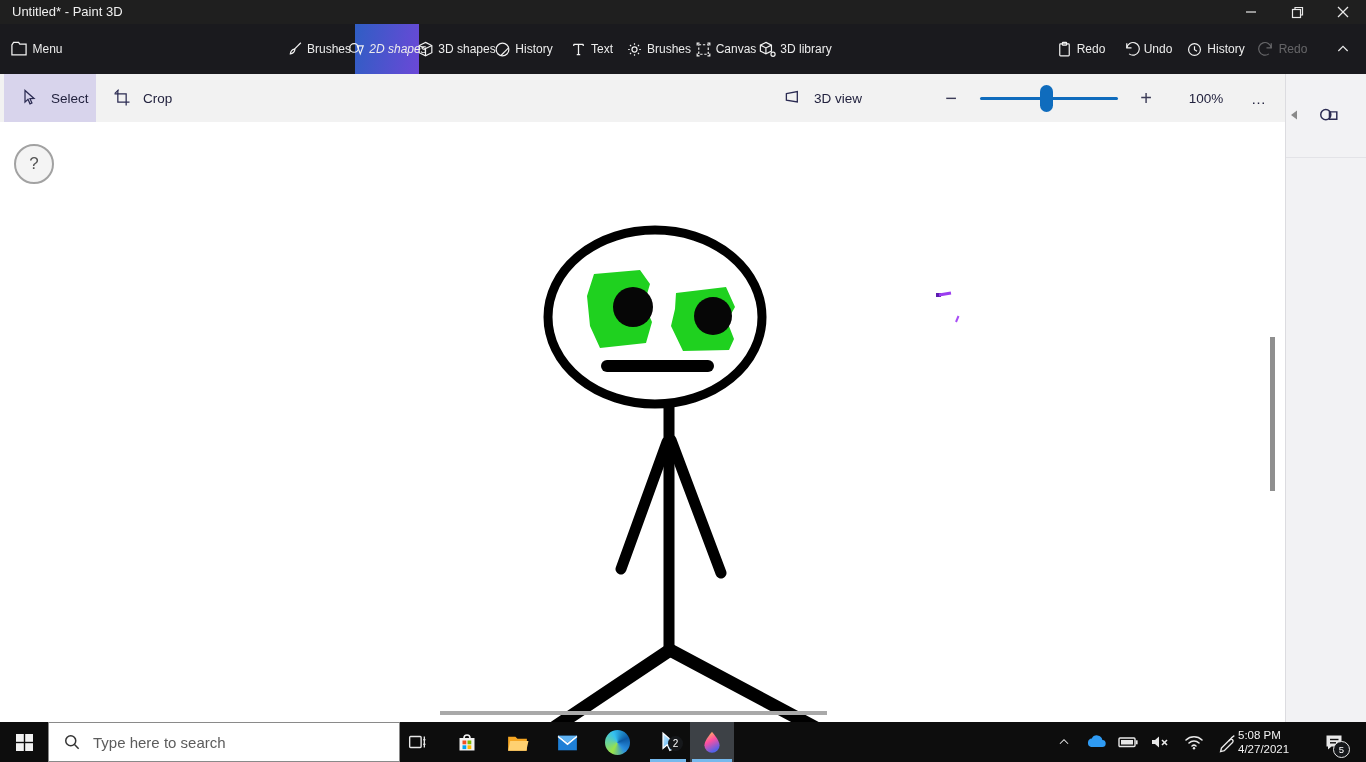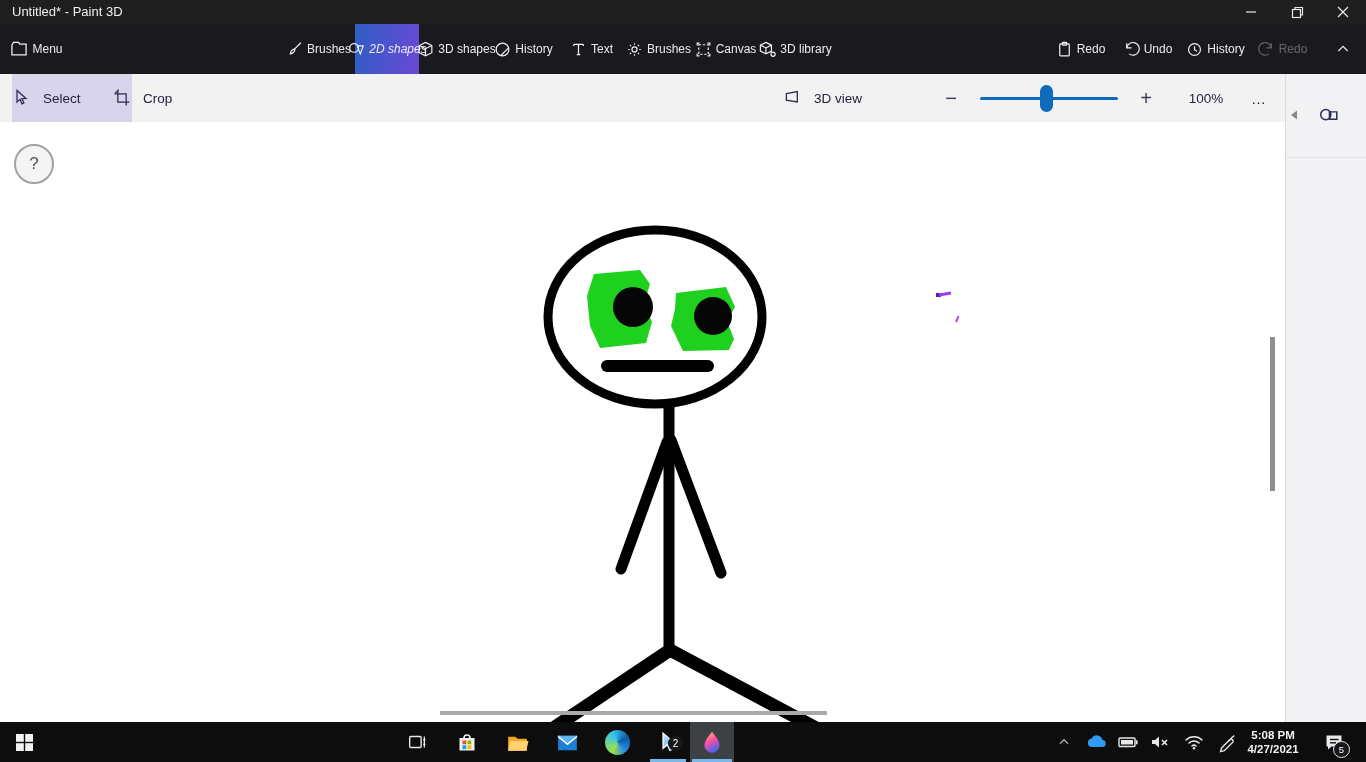--- a/index.html
+++ b/index.html
@@ -54,21 +54,21 @@
   .tb-item{position:absolute;top:0;height:40px;display:flex;align-items:center;justify-content:center;}
   .search-box{position:absolute;left:48px;top:0;width:352px;height:40px;background:#ffffff;border:1px solid #8a8a8a;box-sizing:border-box;display:flex;align-items:center;}
   .search-box svg{position:absolute;left:13px;}
   .search-box input{border:0;outline:none;background:transparent;font-size:15px;color:#222;
     font-family:"Liberation Sans",sans-serif;padding-left:44px;width:290px;}
   .search-box input::placeholder{color:#5c5c5c;opacity:1;}
   .app-active{background:#3d4146;}
   .run-underline{position:absolute;bottom:0;height:3px;background:#76b9ed;}
   .num-badge{position:absolute;border-radius:50%;background:#16181b;color:#fff;display:flex;align-items:center;justify-content:center;}
   .cursor-badge{width:15px;height:15px;font-size:10px;left:20px;top:14px;}
-  .tray-clock{position:absolute;left:1238px;top:6px;width:70px;text-align:center;color:#f2f2f2;font-size:11.5px;line-height:14px;font-weight:bold;}
+  .tray-clock{position:absolute;left:1238px;top:6px;width:70px;text-align:left;color:#f2f2f2;font-size:11.5px;line-height:14px;}
   .notif-badge{width:15px;height:15px;font-size:9.5px;border:1px solid #e8e8e8;left:1333px;top:19px;}
   .edge-circle{width:25px;height:25px;border-radius:50%;
     background:conic-gradient(from 210deg,#9be348,#35c1f1 35%,#0c59a4 60%,#2a8fe0 80%,#9be348);}
 </style>
 </head>
 <body>
 
 <div class="app">
 
   <header class="titlebar">
@@ -225,21 +225,21 @@
     </div>
 
     <div class="collapse-btn" style="left:1326px;width:34px">
       <svg width="16" height="16" viewBox="0 0 24 24" fill="none" stroke="currentColor" stroke-width="1.8">
           <polyline points="5,15 12,8 19,15"></polyline>
         </svg>
     </div>
   </nav>
 
   <div class="toolbar">
-    <div class="ti sel-bg" style="left:12px;width:120px;padding-left:0;box-sizing:border-box">
+    <div class="ti sel-bg" style="left:4px;width:92px;padding-left:16px;box-sizing:border-box">
       <span class="t-icon">
         <svg width="20" height="20" viewBox="0 0 24 24" fill="none" stroke="currentColor" stroke-width="1.5">
             <path d="M6,3 V17 L9.6,13.6 L12,19 L14.3,18 L12,12.8 L16.8,12.6 Z"></path>
           </svg>
       </span>
       <span>Select</span>
     </div>
 
     <div class="ti" style="left:112px;width:90px">
       <span class="t-icon">
@@ -333,20 +333,27 @@
   <footer class="taskbar">
     <div class="tb-item" style="left:0;width:48px">
       <svg width="17" height="17" viewBox="0 0 17 17">
           <rect x="0" y="0" width="7.8" height="7.8" fill="#f2f2f2"></rect>
           <rect x="9.2" y="0" width="7.8" height="7.8" fill="#f2f2f2"></rect>
           <rect x="0" y="9.2" width="7.8" height="7.8" fill="#f2f2f2"></rect>
           <rect x="9.2" y="9.2" width="7.8" height="7.8" fill="#f2f2f2"></rect>
         </svg>
     </div>
 
+    <div class="search-box">
+      <svg width="20" height="20" viewBox="0 0 24 24" fill="none" stroke="#333" stroke-width="1.8">
+          <circle cx="10.5" cy="10.5" r="6"></circle>
+          <line x1="15" y1="15" x2="20" y2="20"></line>
+        </svg>
+      <input type="text" placeholder="Type here to search" style="">
+    </div>
 
     <div class="tb-item" style="left:397px;width:40px">
       <svg width="22" height="22" viewBox="0 0 24 24" fill="none" stroke="#e8e8e8" stroke-width="1.5">
           <rect x="4" y="6" width="12.5" height="12" rx="1"></rect>
           <line x1="20" y1="6" x2="20" y2="18"></line>
           <line x1="18.8" y1="9.5" x2="21.2" y2="9.5"></line>
           <line x1="18.8" y1="14.5" x2="21.2" y2="14.5"></line>
         </svg>
     </div>
 

